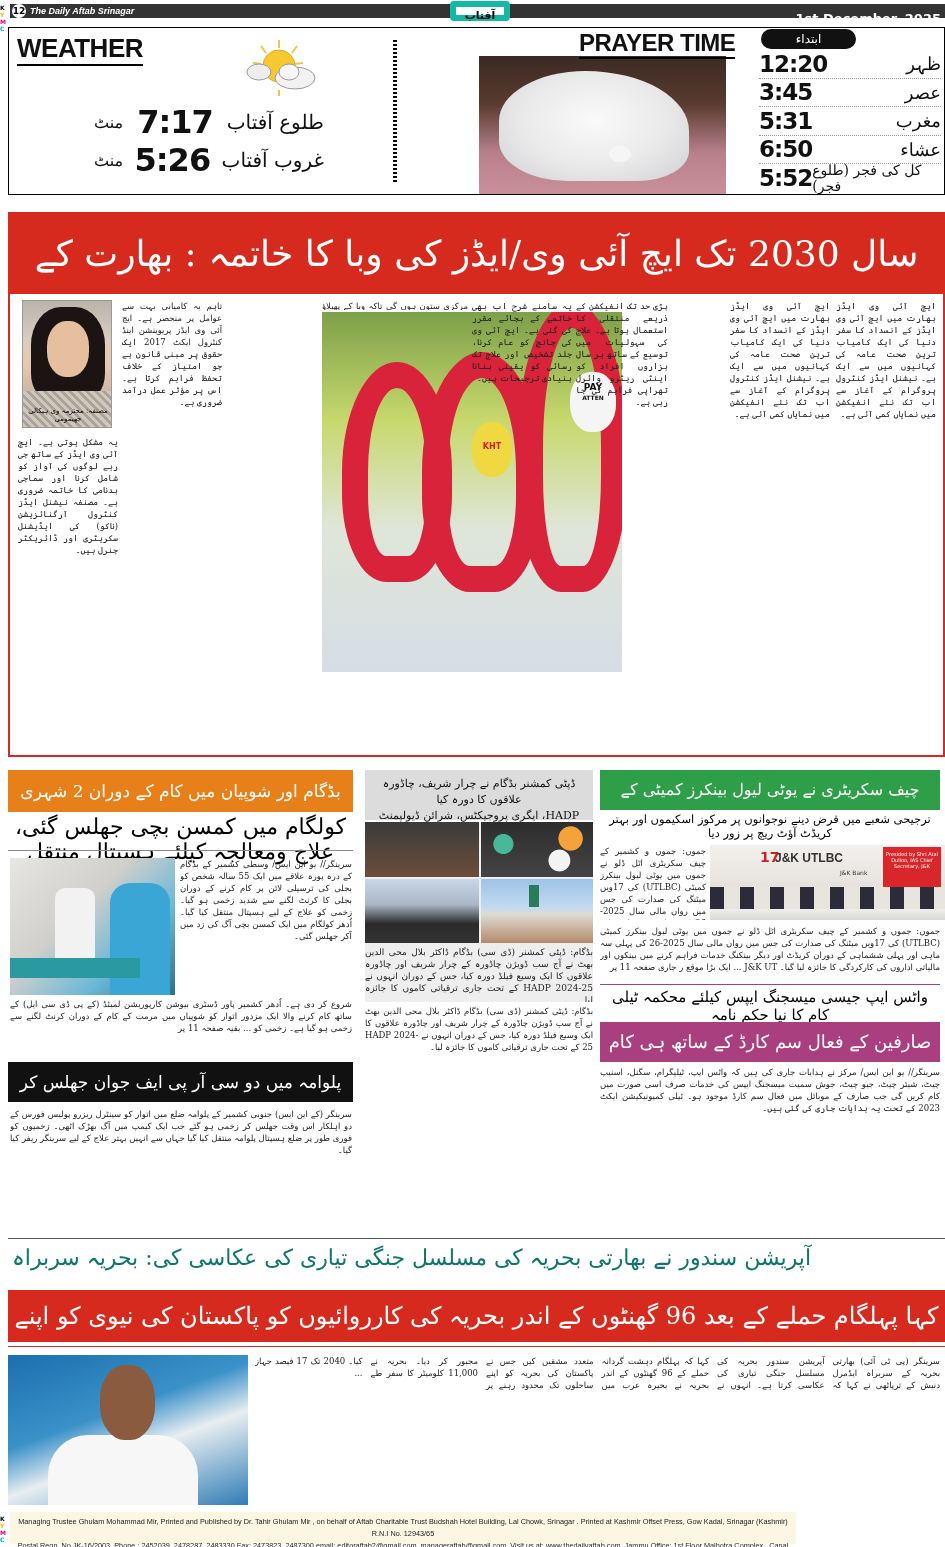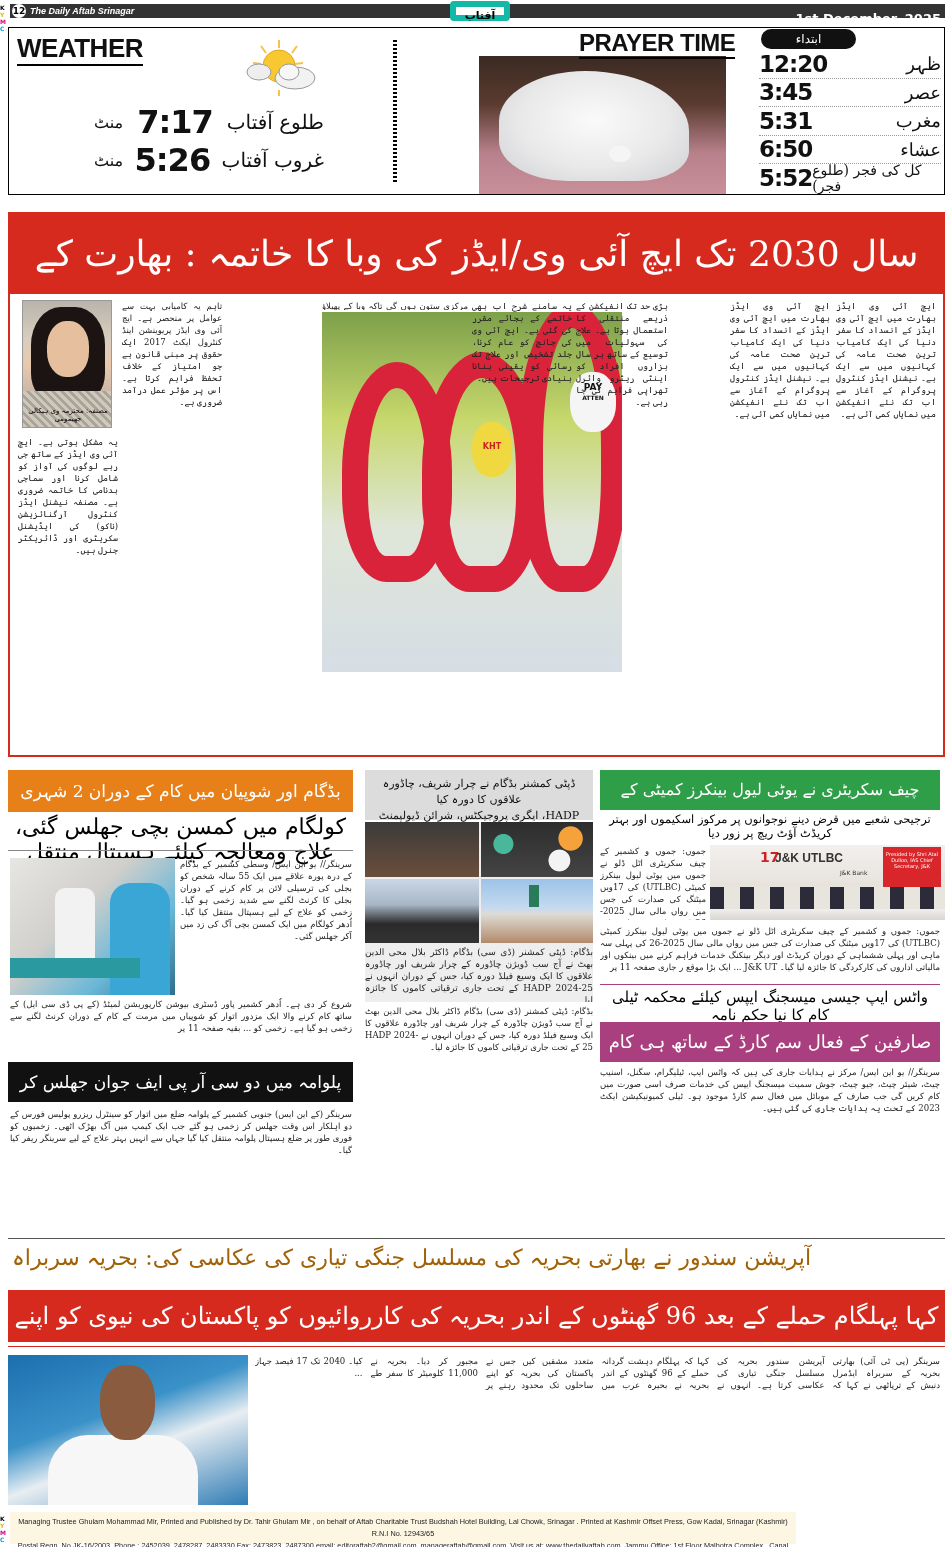--- a/index.html
+++ b/index.html
@@ -61,21 +61,21 @@
 
   .sec-green { left: 600px; top: 770px; width: 340px; height: 40px; background: #2f9e48; color: #fff; font-size: 16px; text-align: center; line-height: 40px; direction: rtl; font-family: "DejaVu Serif", serif; }
   .photo-utlbc { left: 710px; top: 845px; width: 235px; height: 75px; background: linear-gradient(180deg,#f2f0ee 0%,#e7e2dc 55%,#ffffff 75%,#d9d7d2 100%); overflow: hidden; }
   .utl-logo { position: absolute; left: 65px; top: 6px; font-size: 12px; font-weight: bold; color: #333; font-family: "Liberation Sans", sans-serif; }
   .utl-red { position: absolute; right: 4px; top: 2px; width: 58px; height: 40px; background: #d8262a; color: #fff; font-size: 5px; text-align: center; padding-top: 4px; }
   .sec-purple { left: 600px; top: 1022px; width: 340px; height: 40px; background: #a93f7e; color: #fff; font-size: 18px; text-align: center; line-height: 40px; direction: rtl; font-family: "DejaVu Serif", serif; }
 
   .sec-black { left: 8px; top: 1062px; width: 345px; height: 40px; background: #111; color: #fff; font-size: 17px; text-align: center; line-height: 40px; direction: rtl; font-family: "DejaVu Serif", serif; }
 
   
-  .navy-kicker { left: 0; top: 1245px; width: 823px; height: 36px; font-size: 22px; text-align: center; direction: rtl; font-family: "DejaVu Serif", serif; color: #a16207; }
+  .navy-kicker { left: 0; top: 1245px; width: 823px; height: 36px; font-size: 22px; text-align: center; direction: rtl; font-family: "DejaVu Serif", serif; color: #0f766e; }
   .navy-head { left: 8px; top: 1290px; width: 937px; height: 52px; background: #d62a1e; color: #fff; font-size: 24px; text-align: center; line-height: 52px; direction: rtl; font-family: "DejaVu Serif", serif; }
   .photo-navy { left: 8px; top: 1355px; width: 240px; height: 150px; background: linear-gradient(160deg,#1b6fae 0%,#3b92c9 40%,#e8eef2 60%,#2f7cb5 100%); overflow: hidden; }
   .photo-navy .uniform { position: absolute; left: 40px; top: 80px; width: 150px; height: 80px; background: #f7f7f7; border-radius: 40px 40px 0 0; }
   .photo-navy .head { position: absolute; left: 92px; top: 10px; width: 55px; height: 75px; background: #8a5b3e; border-radius: 45%; }
 
   .footer { left: 10px; top: 1512px; width: 786px; height: 32px; background: #fdf6e3; font-size: 7.3px; line-height: 12px; text-align: center; padding-top: 4px; font-family: "Liberation Sans", sans-serif; color: #222; }
   .rule { position: absolute; height: 1px; background: #888; }
 </style>
 </head>
 <body>

